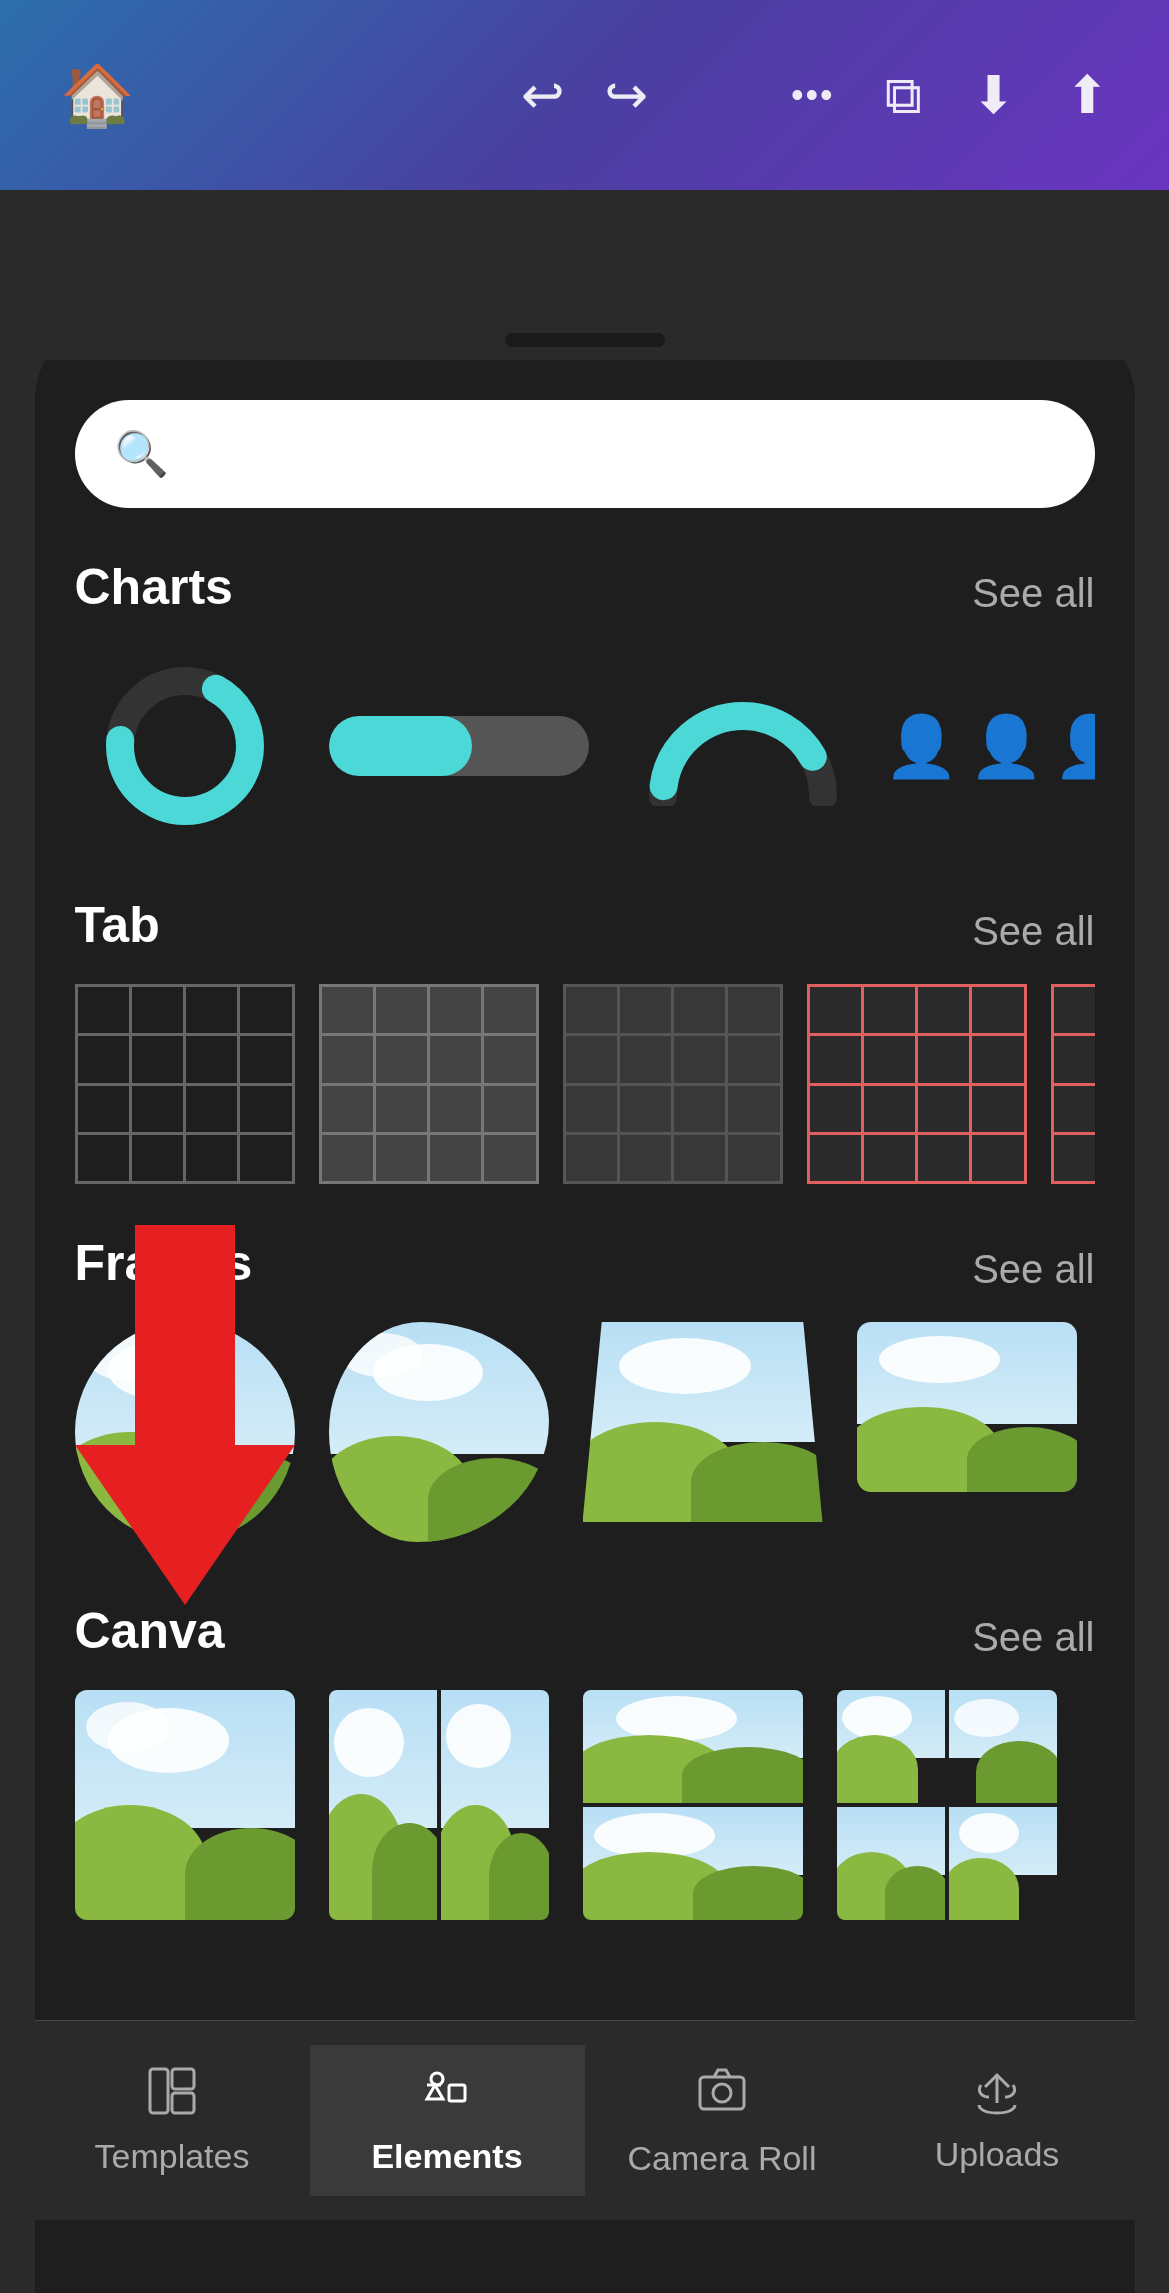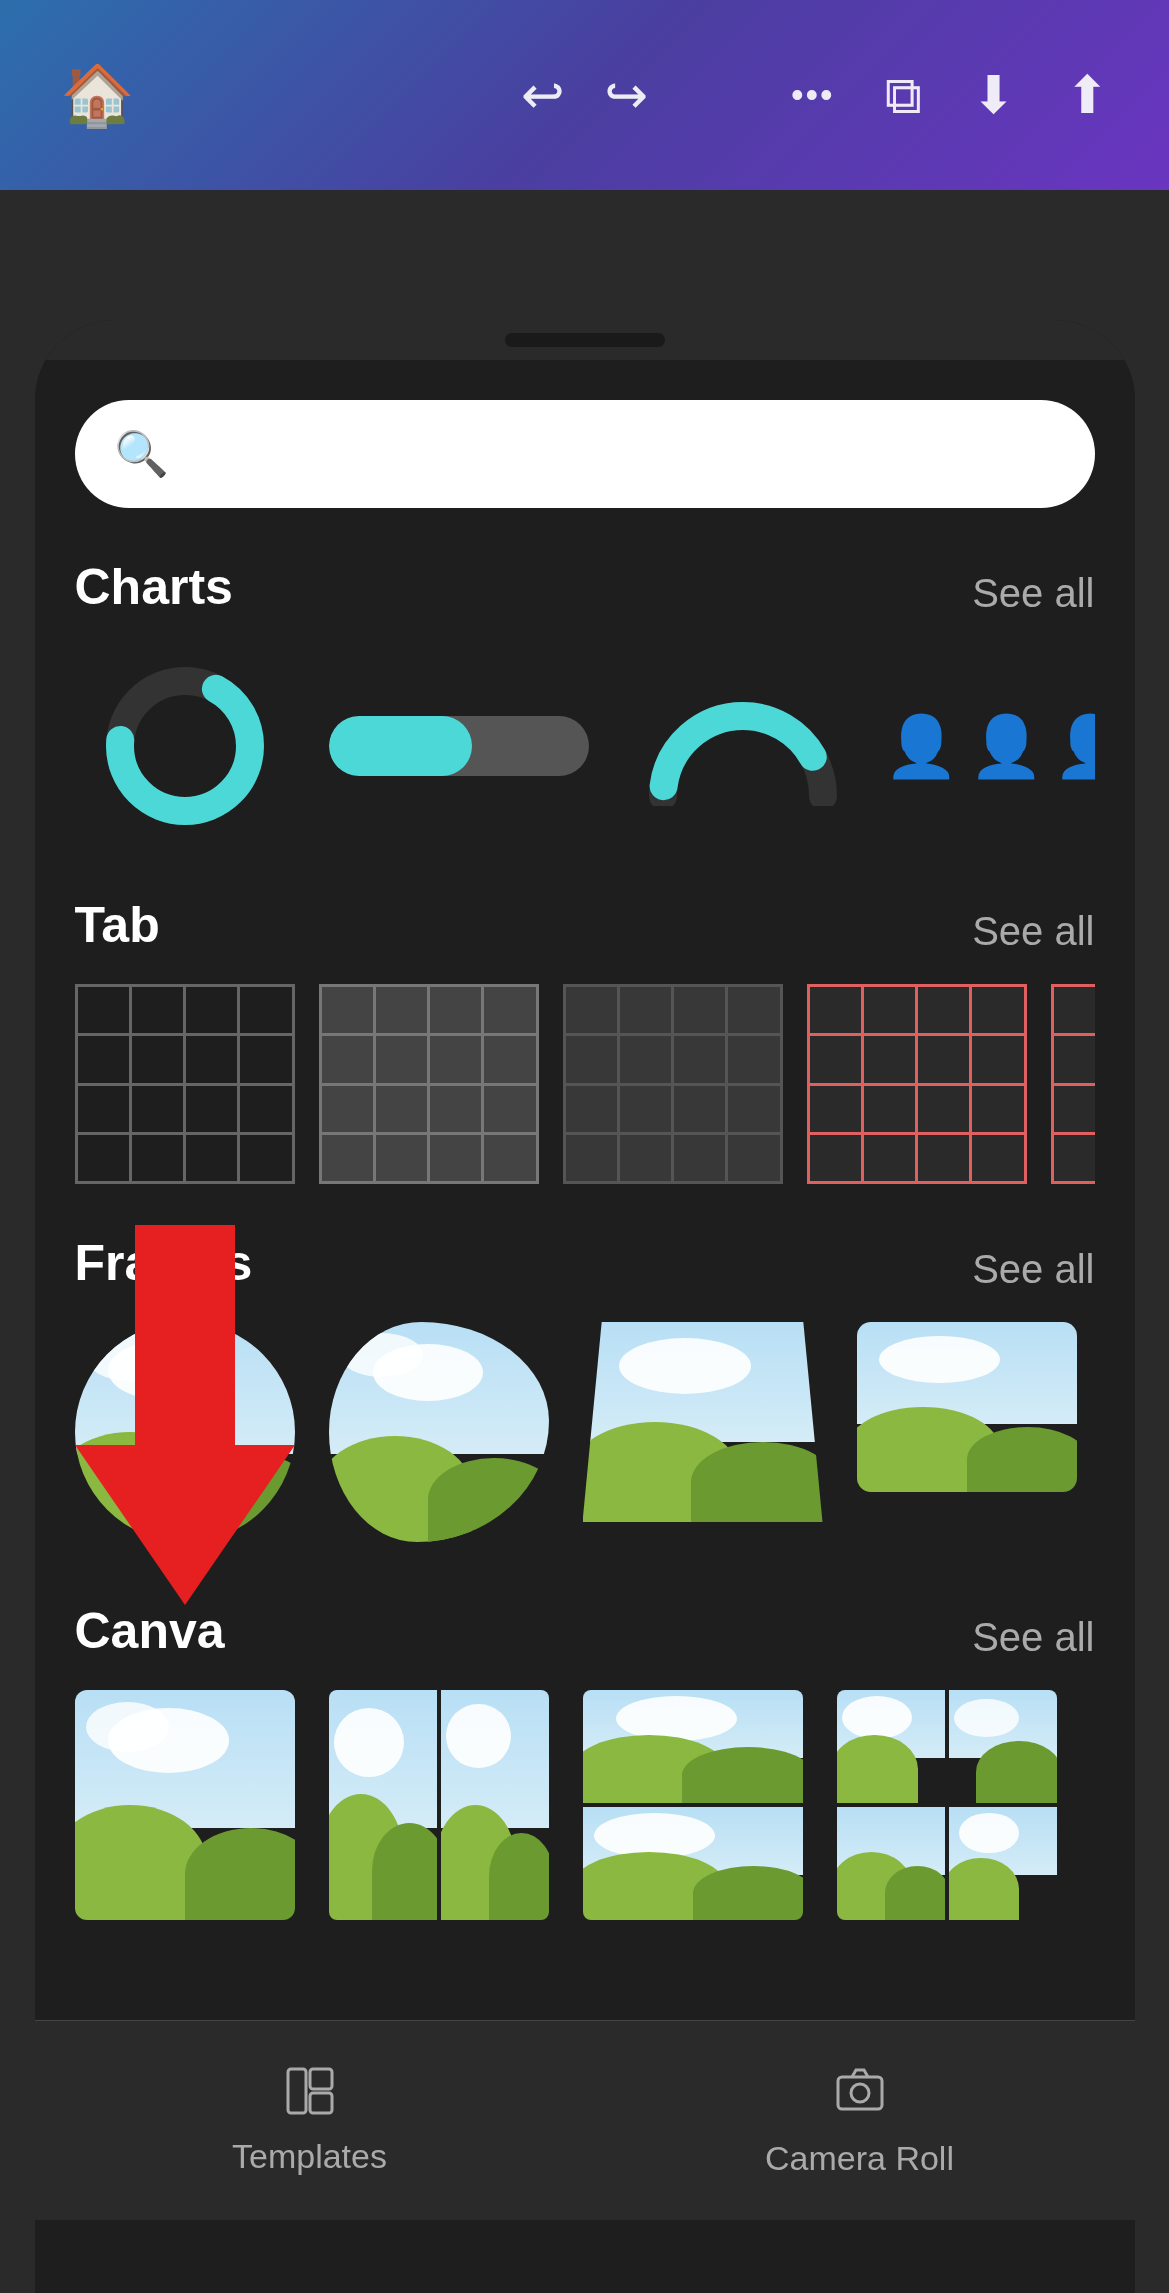--- a/index.html
+++ b/index.html
@@ -613,28 +613,51 @@
       <div style="font-size:52px; color:#aaa; line-height:1;">
         <svg width="52" height="52" viewBox="0 0 52 52" fill="none">
           <rect x="4" y="4" width="18" height="44" rx="3" stroke="#aaa" stroke-width="3" fill="none"></rect>
           <rect x="26" y="4" width="22" height="20" rx="3" stroke="#aaa" stroke-width="3" fill="none"></rect>
           <rect x="26" y="28" width="22" height="20" rx="3" stroke="#aaa" stroke-width="3" fill="none"></rect>
         </svg>
       </div>
       <span class="nav-label">Templates</span>
     </div>
 
+    <div class="nav-item active">
+      <div style="font-size:52px; color:white; line-height:1;">
+        <svg width="52" height="52" viewBox="0 0 52 52" fill="none">
+          <path d="M 10 14 A 6 6 0 1 1 10 14.01" stroke="white" stroke-width="3" fill="none"></path>
+          <path d="M 6 34 L 14 20 L 22 34 Z" stroke="white" stroke-width="3" fill="none"></path>
+          <rect x="28" y="20" width="16" height="16" rx="2" stroke="white" stroke-width="3" fill="none"></rect>
+          <path d="M 6 20 L 20 20" stroke="white" stroke-width="3"></path>
+        </svg>
+      </div>
+      <span class="nav-label" style="color:white; font-weight:600;">Elements</span>
+    </div>
 
     <div class="nav-item">
       <div style="font-size:52px; color:#aaa;">
         <svg width="52" height="52" viewBox="0 0 52 52" fill="none">
           <rect x="4" y="14" width="44" height="32" rx="4" stroke="#aaa" stroke-width="3" fill="none"></rect>
           <circle cx="26" cy="30" r="9" stroke="#aaa" stroke-width="3" fill="none"></circle>
           <path d="M 18 14 L 22 7 L 30 7 L 34 14" stroke="#aaa" stroke-width="3" fill="none"></path>
         </svg>
       </div>
       <span class="nav-label">Camera Roll</span>
     </div>
 
+    <div class="nav-item">
+      <div>
+        <svg width="52" height="52" viewBox="0 0 52 52" fill="none">
+          <path d="M 8 38 C 8 38 8 46 26 46 C 44 46 44 38 44 38" stroke="#aaa" stroke-width="3" fill="none"></path>
+          <path d="M 26 8 L 26 36" stroke="#aaa" stroke-width="3"></path>
+          <path d="M 14 20 L 26 8 L 38 20" stroke="#aaa" stroke-width="3" fill="none"></path>
+          <path d="M 18 30 C 10 30 6 24 10 18" stroke="#aaa" stroke-width="3" fill="none"></path>
+          <path d="M 34 30 C 42 30 46 24 42 18" stroke="#aaa" stroke-width="3" fill="none"></path>
+        </svg>
+      </div>
+      <span class="nav-label">Uploads</span>
+    </div>
 
   </div>
 
 </div>
 
 </body></html>

